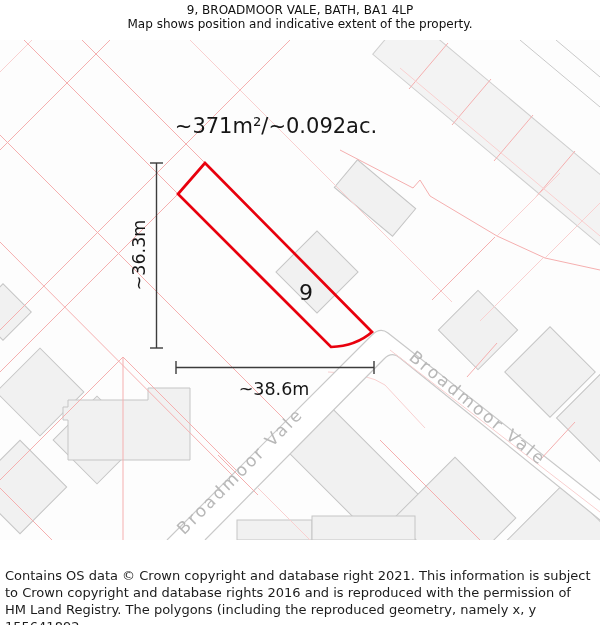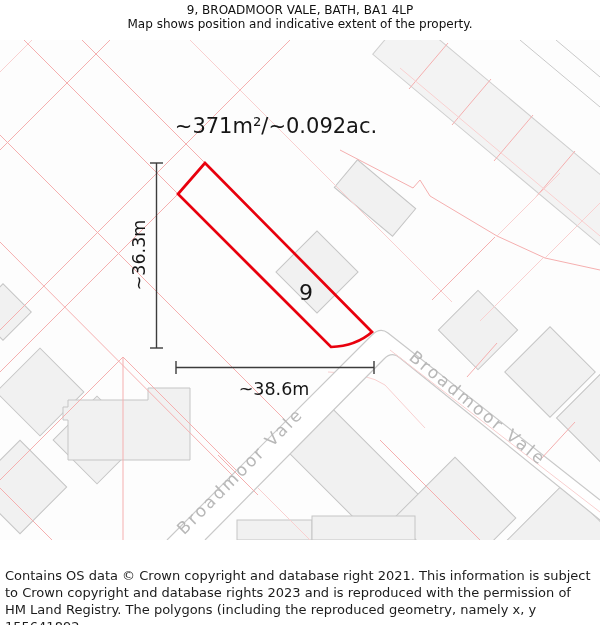--- a/index.html
+++ b/index.html
@@ -156,16 +156,16 @@
 
   <text class="area-label" x="276" y="93" text-anchor="middle">~371m²/~0.092ac.</text>
 
   <text class="street" transform="translate(478,368) rotate(39)" text-anchor="middle" y="6">Broadmoor Vale</text>
   <text class="street" transform="translate(240,431) rotate(-45)" text-anchor="middle" y="6">Broadmoor Vale</text>
 </svg>
 </div>
 
 <div class="footer">
   <div>Contains OS data © Crown copyright and database right 2021. This information is subject</div>
-  <div>to Crown copyright and database rights 2023 and is reproduced with the permission of</div>
+  <div>to Crown copyright and database rights 2016 and is reproduced with the permission of</div>
   <div>HM Land Registry. The polygons (including the reproduced geometry, namely x, y</div>
   <div>155641892.</div>
 </div>
 
 </body></html>

